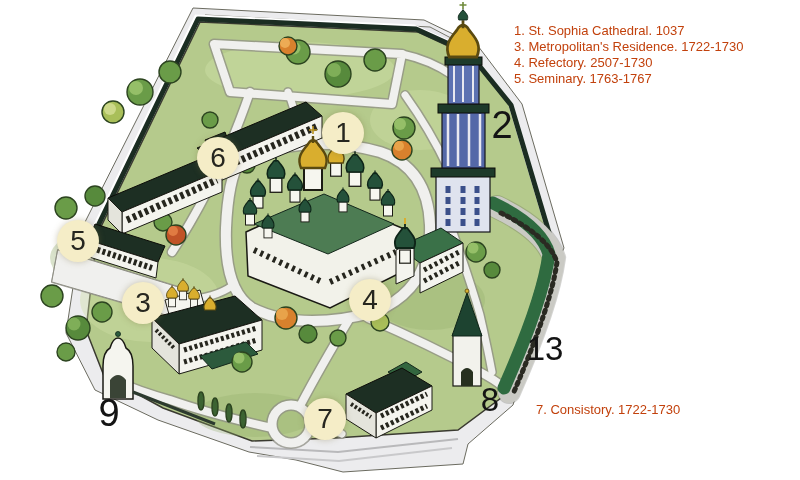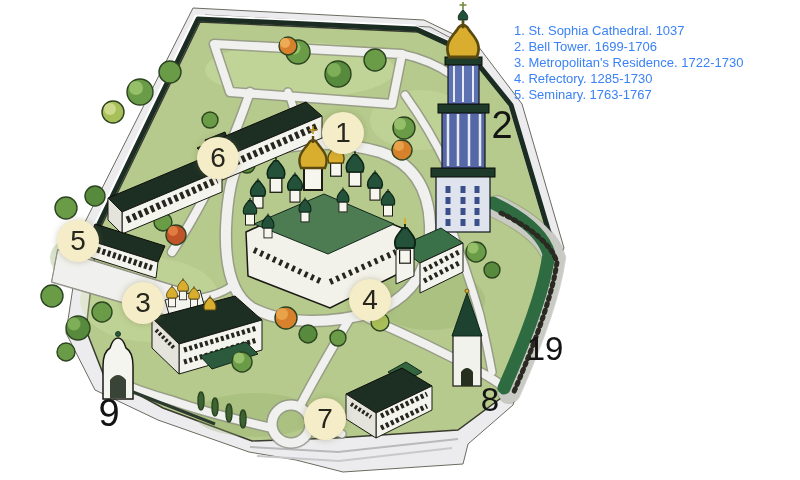--- a/index.html
+++ b/index.html
@@ -4,21 +4,21 @@
 <style>
   html,body{margin:0;padding:0;background:#ffffff;}
   .stage{position:relative;width:800px;height:480px;background:#ffffff;overflow:hidden;
          font-family:"Liberation Sans",sans-serif;}
   .stage svg{position:absolute;left:0;top:0;}
   .mc{position:absolute;width:42px;height:42px;border-radius:50%;background:#f5edc7;
       box-shadow:0 0 6px rgba(120,110,60,.35);display:flex;align-items:center;justify-content:center;
       font-size:28px;color:#26261f;}
   .mp{position:absolute;width:64px;text-align:center;font-size:38px;color:#141414;}
   .mp.small{font-size:33px;}
-  .legend{position:absolute;color:#3b82f6;}
+  .legend{position:absolute;color:#c2410c;}
   .legend-top{left:514px;top:23px;font-size:13px;line-height:16px;width:286px;}
   .legend-bottom{left:536px;top:402px;font-size:13px;line-height:15.5px;width:260px;}
   .drum{fill:#f6f6ef;stroke:#1c1c14;stroke-width:1;}
   .dome-gold{fill:#d9ae2e;stroke:#5a4a10;stroke-width:1.2;}
   .dome-green{fill:#24513a;stroke:#0e2418;stroke-width:1.2;}
   .wallface{fill:#f4f4ee;stroke:#1a1a14;stroke-width:1;}
   .wallside{fill:#e4e4dc;stroke:#1a1a14;stroke-width:1;}
   .roofdark{fill:#1d2f23;stroke:#0c0c08;stroke-width:1;}
   .roofgreen{fill:#3a7148;stroke:#14281c;stroke-width:1;}
   .win{stroke:#26261e;fill:none;}
@@ -282,25 +282,25 @@
       <span>5</span>
     </div>
 <div class="mc" style="left:197px;top:137px;">
       <span>6</span>
     </div>
 <div class="mc" style="left:304px;top:398px;">
       <span>7</span>
     </div>
 <div class="mp small" style="left:458px;top:381px;"><span>8</span></div>
 <div class="mp" style="left:77px;top:392px;"><span>9</span></div>
-<div class="mp small" style="left:513px;top:330px;"><span>19</span></div>
+<div class="mp small" style="left:513px;top:330px;"><span>13</span></div>
 
 <div class="legend legend-top">
   <div>1. St. Sophia Cathedral. 1037</div>
-  <div>2. Bell Tower. 1699-1706</div>
   <div>3. Metropolitan's Residence. 1722-1730</div>
-  <div>4. Refectory. 1285-1730</div>
+  <div>4. Refectory. 2507-1730</div>
   <div>5. Seminary. 1763-1767</div>
 </div>
 <div class="legend legend-bottom">
+  <div>7. Consistory. 1722-1730</div>
 </div>
 
 </div>
 
 </body></html>

